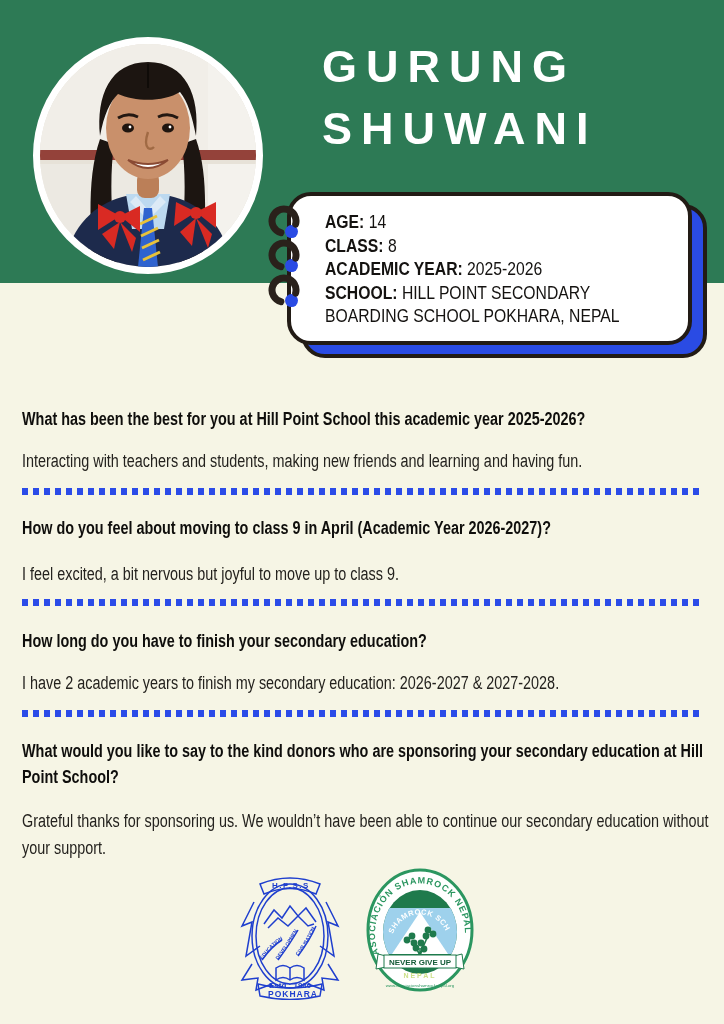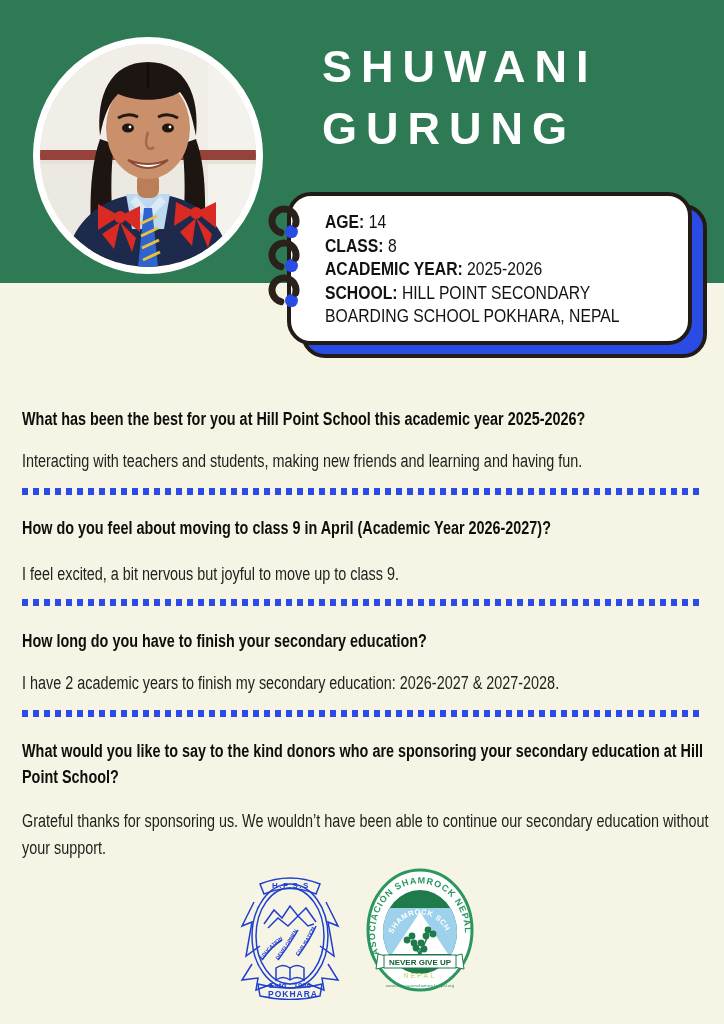--- a/index.html
+++ b/index.html
@@ -91,22 +91,22 @@
         <path d="M136,158 L156,168 L134,182 Z"></path>
           <path d="M176,158 L156,168 L176,184 Z"></path>
         <circle cx="156" cy="169" r="6"></circle>
         <path d="M140,188 L156,174 L152,202 Z"></path>
           <path d="M172,190 L156,174 L168,204 Z"></path>
       </g>
     </svg>
   </div>
 
   <div class="abs title">
+    <div>GURUNG</div>
     <div>SHUWANI</div>
-    <div>GURUNG</div>
   </div>
 
   <div class="abs card-blue"></div>
   <div class="abs card-white"></div>
   <div class="abs card-text">
     <div><b>AGE:</b><span> 14</span></div>
     <div><b>CLASS:</b><span> 8</span></div>
     <div><b>ACADEMIC YEAR:</b><span> 2025-2026</span></div>
     <div><b>SCHOOL:</b><span> HILL POINT SECONDARY BOARDING SCHOOL POKHARA, NEPAL</span></div>
   </div>

